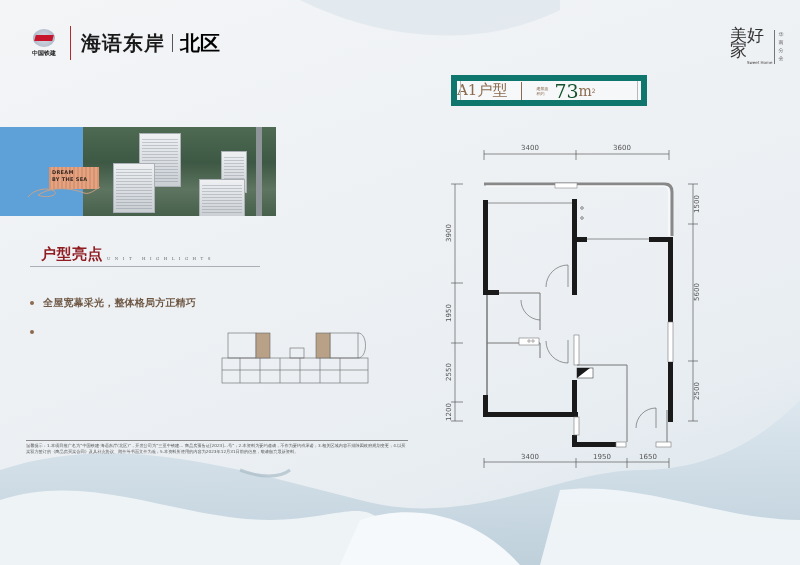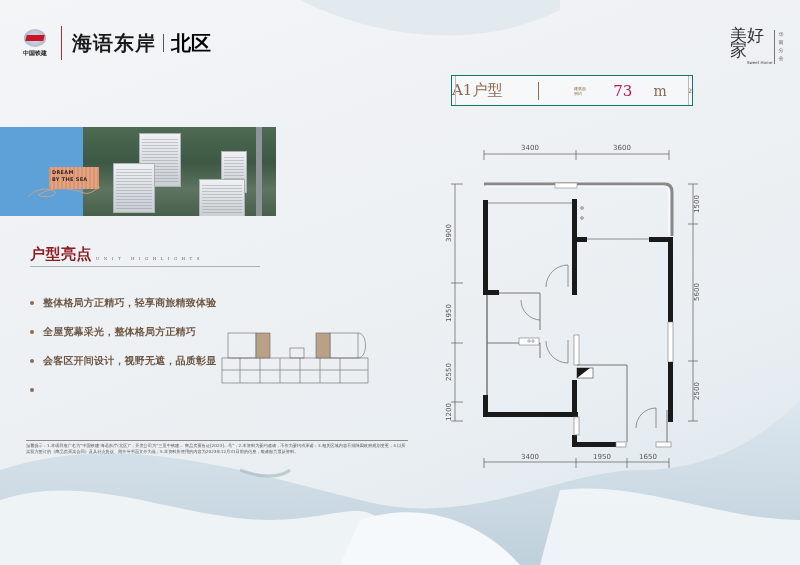--- a/index.html
+++ b/index.html
@@ -6,21 +6,21 @@
     html, body { width: 800px; height: 565px; overflow: hidden; }
     body {
       position: relative;
       font-family: "DejaVu Sans", sans-serif;
       background: linear-gradient(160deg, #f3f5f7 0%, #eef1f4 40%, #e9eef2 70%, #dce6ec 100%);
     }
     .bg-wave {
       position: absolute; left: 0; top: 0; width: 800px; height: 565px; pointer-events: none;
     }
     
-    .brand { position: absolute; left: 17px; top: 26px; display: flex; align-items: center; }
+    .brand { position: absolute; left: 26px; top: 26px; display: flex; align-items: center; }
     .crcc-logo { width: 36px; display: flex; flex-direction: column; align-items: center; }
     .crcc-globe {
       width: 22px; height: 18px; border-radius: 50%;
       background: radial-gradient(circle at 50% 50%, #d8dde6 0%, #b8c1cf 60%, #9aa5b8 100%);
       position: relative; overflow: hidden;
     }
     .crcc-globe::after {
       content: ""; position: absolute; left: 2px; right: 2px; top: 6px; height: 6px;
       background: #c7162b; transform: skewX(-15deg);
     }
@@ -31,33 +31,33 @@
     .brand-sub { font-size: 20px; font-weight: bold; color: #000000; }
 
     .sweet-logo { position: absolute; left: 730px; top: 28px; display: flex; align-items: flex-start; }
     .sweet-main { font-family: "DejaVu Serif", serif; font-size: 17px; line-height: 15px; color: #333; width: 36px; }
     .sweet-en { font-size: 4px; color: #444; line-height: 5px; margin-top: 2px; margin-left: 17px; }
     .sweet-vline { width: 1px; height: 34px; background: #777; margin: 2px 3px 0 2px; }
     .sweet-vert { font-size: 5px; color: #555; line-height: 8px; width: 6px; margin-top: 2px; }
 
     
     .type-banner {
-      position: absolute; left: 451px; top: 75px; width: 242px; height: 31px;
-      border: 1px solid #0f766e; background: rgba(255,255,255,0.45);
-      display: flex; align-items: center; justify-content: space-between;
+      position: absolute; left: 451px; top: 75px; width: 196px; height: 31px;
+      border: 6px solid #0f766e; background: rgba(255,255,255,0.45);
+      display: flex; align-items: center; justify-content: flex-start;
     }
     .type-banner::before, .type-banner::after {
       content: ""; position: absolute; top: 0; bottom: 0; width: 1px; background: #b9b9b9;
     }
     .type-banner::before { left: 3px; }
     .type-banner::after { right: 3px; }
     .type-name { font-family: "DejaVu Serif", serif; font-size: 15px; color: #8b6a4f; }
     .type-divider { width: 1px; height: 18px; background: #8b6a4f; margin: 0 14px; }
     .area-label { font-size: 4px; line-height: 5px; color: #8b6a4f; width: 14px; margin-right: 4px; }
-    .area-value { font-family: "DejaVu Serif", serif; font-size: 15px; color: #be185d; }
+    .area-value { font-family: "DejaVu Serif", serif; font-size: 19px; color: #14532d; }
     .area-unit { font-family: "DejaVu Serif", serif; font-size: 14px; color: #8b6a4f; }
     .area-sup { font-size: 6px; vertical-align: top; color: #8b6a4f; }
 
     
     .hero { position: absolute; left: 0; top: 127px; width: 276px; height: 89px; display: flex; }
     .hero-left { width: 83px; height: 100%; background: #5ea0d8; position: relative; }
     .hero-photo {
       flex: 1; height: 100%; position: relative; overflow: hidden;
       background: linear-gradient(180deg, #4e6a52 0%, #3d5844 40%, #5d7460 70%, #46604c 100%);
     }
@@ -71,21 +71,21 @@
       position: absolute; left: 49px; top: 40px; width: 50px; height: 22px;
       background: repeating-linear-gradient(90deg, #d9936e 0 2px, #e2a485 2px 4px);
       padding: 2px 3px; font-size: 5px; line-height: 7px; color: #3b2b23; font-weight: bold; letter-spacing: 0.3px;
     }
     .dream-script {
       position: absolute; left: 24px; top: 52px; width: 80px; height: 22px;
     }
 
     
     .hl-title { position: absolute; left: 30px; top: 245px; display: flex; align-items: flex-end; }
-    .hl-title-cn { font-family: "DejaVu Serif", serif; font-size: 15px; font-weight: bold; color: #8f1d22; letter-spacing: 0.5px; }
+    .hl-title-cn { font-family: "DejaVu Serif", serif; font-size: 15px; font-weight: bold; color: #8f1d22; letter-spacing: 0.5px; margin-left: 11px; }
     .hl-title-en { font-family: "DejaVu Serif", serif; font-size: 4px; color: #666; letter-spacing: 4.5px; margin-left: 4px; margin-bottom: 3px; }
     .hl-rule { position: absolute; left: 30px; top: 266px; width: 230px; height: 1px; background: #aab0b6; }
     .hl-list { position: absolute; left: 30px; top: 288px; list-style: none; }
     .hl-item { display: flex; align-items: center; height: 29px; }
     .hl-bullet { width: 4px; height: 4px; border-radius: 50%; background: #8b6a4f; margin-right: 9px; }
     .hl-text { font-size: 10px; color: #6e5845; font-weight: bold; letter-spacing: 0.2px; }
 
     
     .keyplan { position: absolute; left: 220px; top: 328px; width: 150px; height: 60px; }
 
@@ -169,29 +169,21 @@
 </div>
 
 <div class="hl-title">
   <span class="hl-title-cn">户型亮点</span>
   <span class="hl-title-en">UNIT HIGHLIGHTS</span>
 </div>
 <div class="hl-rule"></div>
 <ul class="hl-list">
   <li class="hl-item">
     <span class="hl-bullet"></span>
-    <span class="hl-text">整体格局方正精巧，轻享商旅精致体验</span>
-  </li>
-  <li class="hl-item">
-    <span class="hl-bullet"></span>
     <span class="hl-text">全屋宽幕采光，整体格局方正精巧</span>
-  </li>
-  <li class="hl-item">
-    <span class="hl-bullet"></span>
-    <span class="hl-text">会客区开间设计，视野无遮，品质彰显</span>
   </li>
   <li class="hl-item">
     <span class="hl-bullet"></span>
   </li>
 </ul>
 
 <svg class="keyplan" viewBox="0 0 150 60">
   <g fill="none" stroke="#666" stroke-width="0.6">
     <rect x="8" y="5" width="28" height="25"></rect>
     <rect x="110" y="5" width="28" height="25"></rect>

